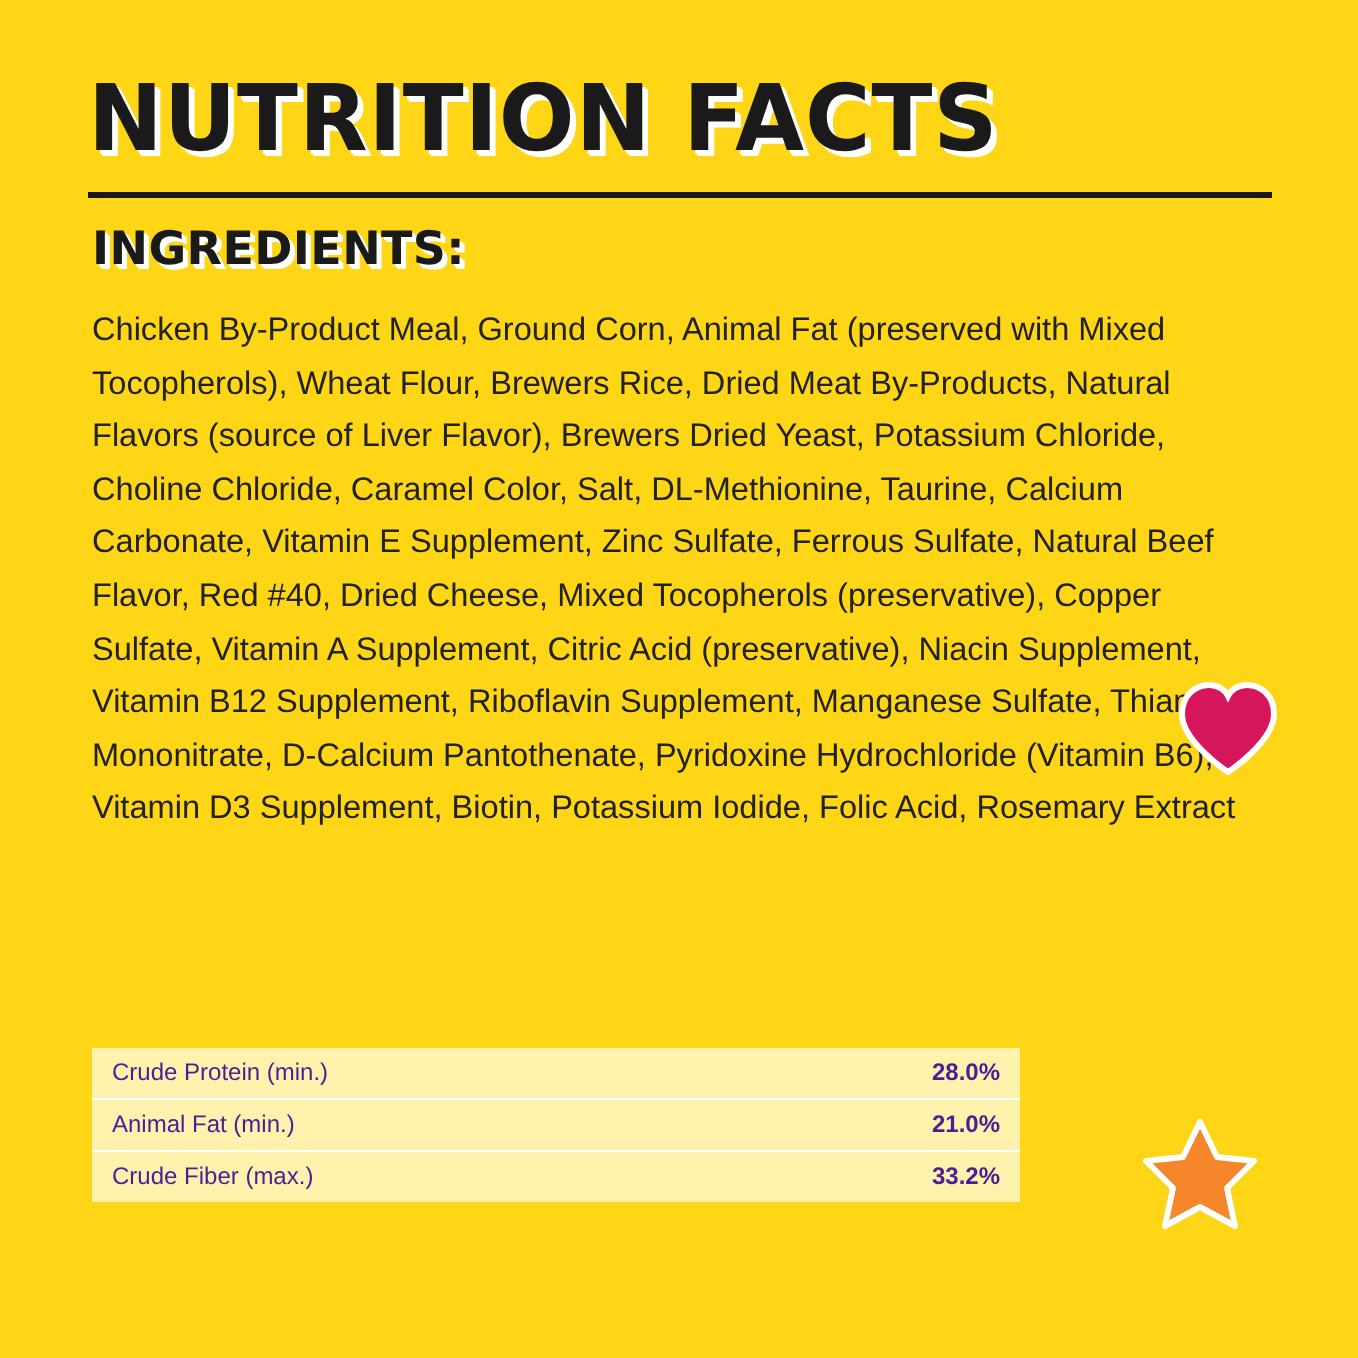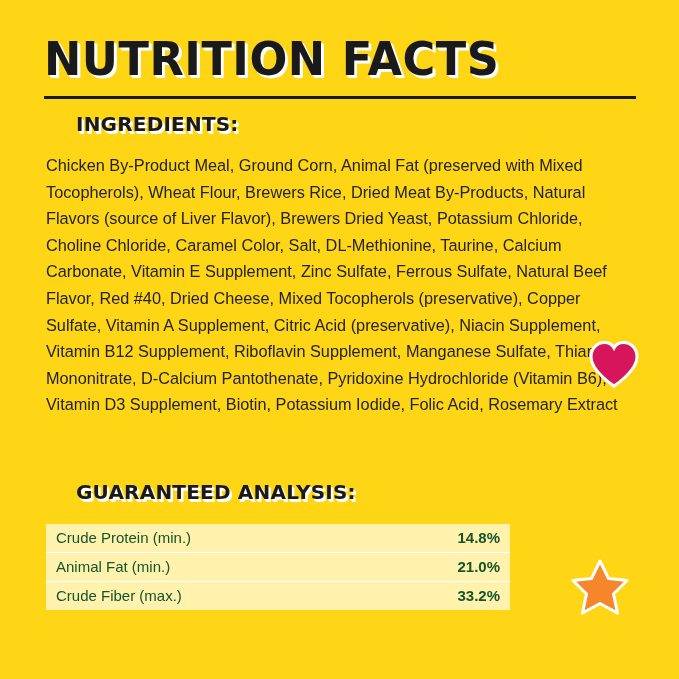--- a/index.html
+++ b/index.html
@@ -36,27 +36,26 @@
   .rule {
     position: absolute;
     left: 44px;
     top: 96px;
     width: 592px;
     height: 3px;
     background: #1a1a1a;
   }
   .section-head {
     position: absolute;
-    font-size: 20px;
+    font-size: 23px;
     font-weight: bold;
     color: #1a1a1a;
     font-family: "DejaVu Sans", sans-serif;
     text-shadow: 1.5px 1.5px 0 #ffffff, 2.5px 2.5px 0 #ffffff;
     letter-spacing: 0.2px;
-    margin-left: 30px;
   }
   #ingredients-heading { left: 46px; top: 112px; }
   #analysis-heading { left: 46px; top: 480px; }
 
   .ingredients-body {
     position: absolute;
     left: 46px;
     top: 152px;
     width: 588px;
     font-size: 16.3px;
@@ -68,22 +67,22 @@
 
   .analysis-table {
     position: absolute;
     left: 46px;
     top: 524px;
     width: 464px;
     border-collapse: collapse;
     background: #FFF0A8;
   }
   .analysis-table td {
-    font-size: 15px;
-    color: #14532d;
+    font-size: 12px;
+    color: #4c1d95;
     padding: 5px 10px 6px 10px;
     border-bottom: 1.5px solid #ffffff;
     background: #FFF2AD;
   }
   .analysis-table tr:last-child td {
     border-bottom: none;
   }
   .analysis-table td.val {
     text-align: right;
     font-weight: bold;
@@ -111,27 +110,26 @@
 
 <div class="page">
 
   <div class="title">NUTRITION FACTS</div>
   <div class="rule"></div>
 
   <div class="section-head" id="ingredients-heading">INGREDIENTS:</div>
 
   <div class="ingredients-body">Chicken By-Product Meal, Ground Corn, Animal Fat (preserved with Mixed Tocopherols), Wheat Flour, Brewers Rice, Dried Meat By-Products, Natural Flavors (source of Liver Flavor), Brewers Dried Yeast, Potassium Chloride, Choline Chloride, Caramel Color, Salt, DL-Methionine, Taurine, Calcium Carbonate, Vitamin E Supplement, Zinc Sulfate, Ferrous Sulfate, Natural Beef Flavor, Red #40, Dried Cheese, Mixed Tocopherols (preservative), Copper Sulfate, Vitamin A Supplement, Citric Acid (preservative), Niacin Supplement, Vitamin B12 Supplement, Riboflavin Supplement, Manganese Sulfate, Thiamine Mononitrate, D-Calcium Pantothenate, Pyridoxine Hydrochloride (Vitamin B6), Vitamin D3 Supplement, Biotin, Potassium Iodide, Folic Acid, Rosemary Extract</div>
 
-  <div class="section-head" id="analysis-heading">GUARANTEED ANALYSIS:</div>
 
   <table class="analysis-table">
     <tbody>
       <tr>
         <td>Crude Protein (min.)</td>
-        <td class="val">14.8%</td>
+        <td class="val">28.0%</td>
       </tr>
       <tr>
         <td>Animal Fat (min.)</td>
         <td class="val">21.0%</td>
       </tr>
       <tr>
         <td>Crude Fiber (max.)</td>
         <td class="val">33.2%</td>
       </tr>
     </tbody>

